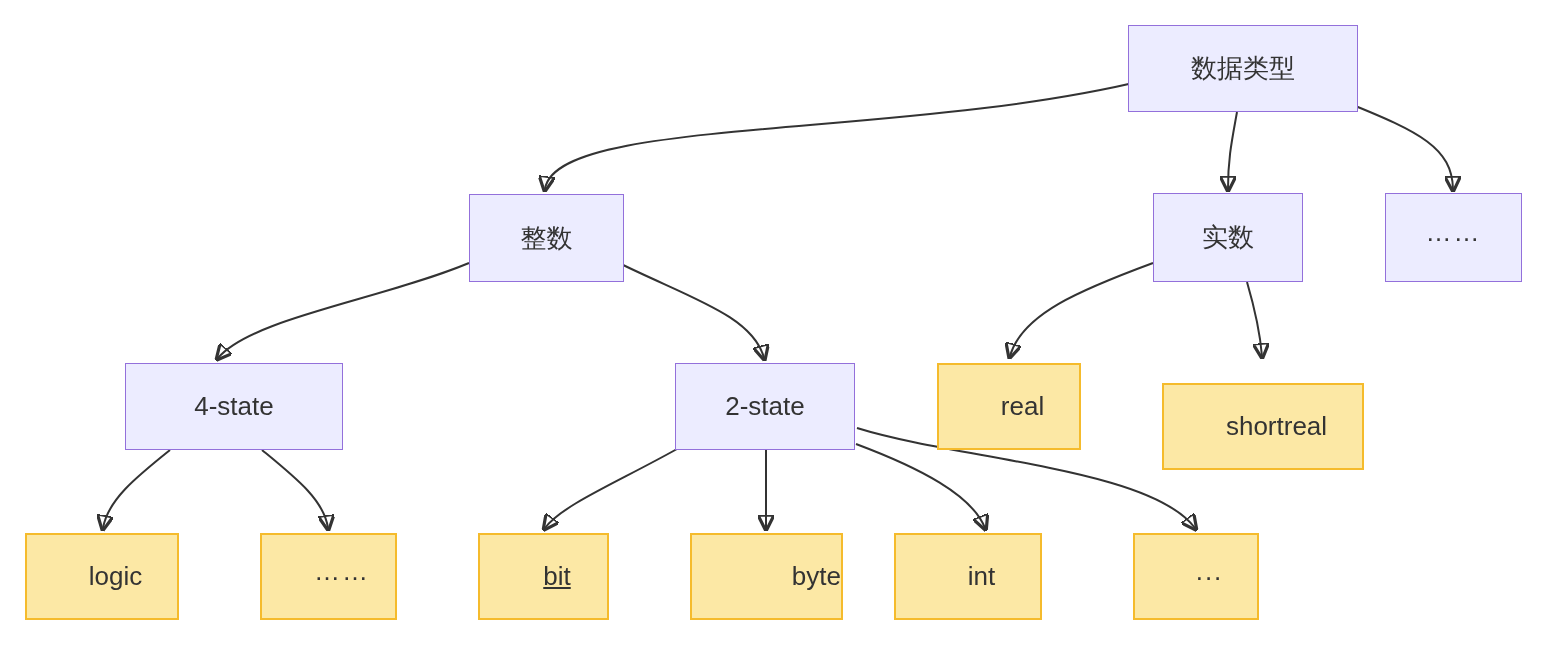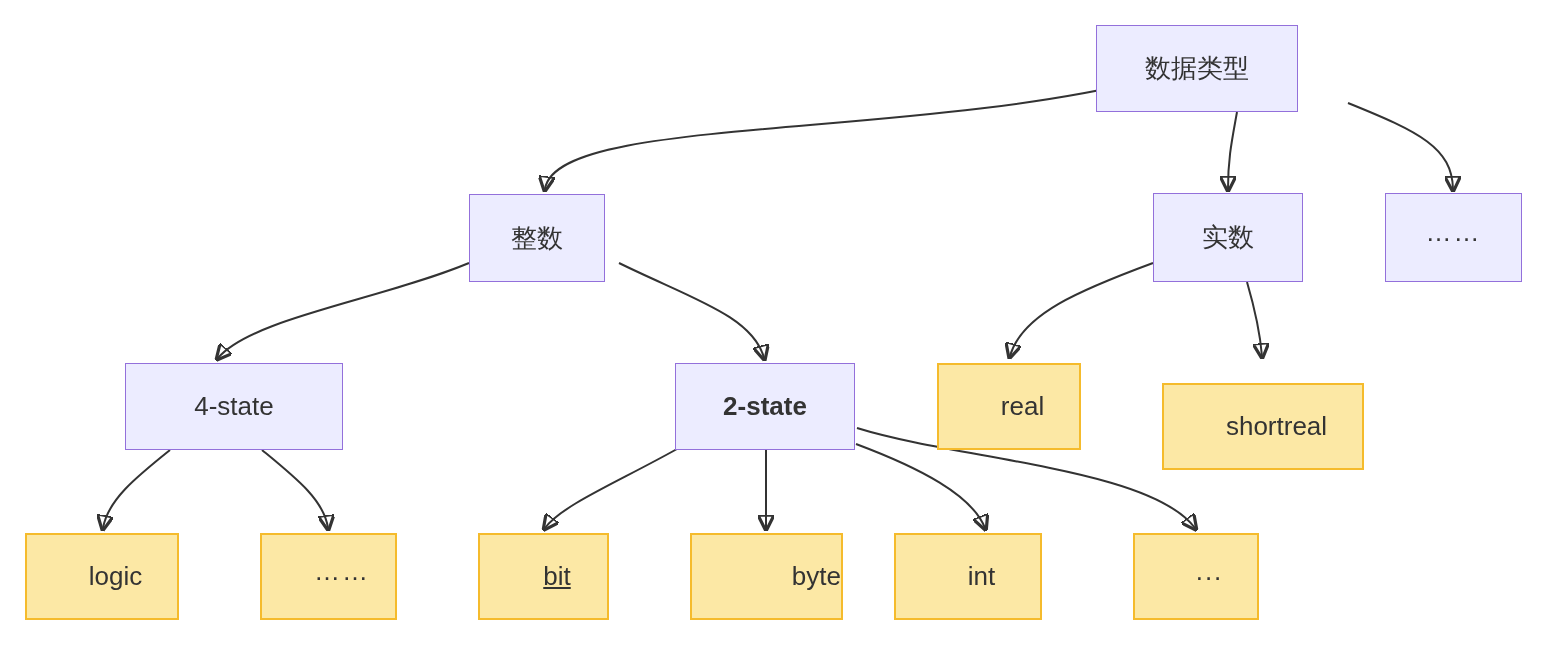--- a/index.html
+++ b/index.html
@@ -43,37 +43,37 @@
     <path d="M1153,263 C1080,290 1022,314 1010,356" marker-end="url(#arrow)" stroke="#333333"></path>
     <path d="M1247,282 C1254,306 1260,332 1262,356" marker-end="url(#arrow)" stroke="#333333"></path>
     <path d="M170,450 C135,478 108,500 103,528" marker-end="url(#arrow)" stroke="#333333"></path>
     <path d="M262,450 C296,478 324,500 328,528" marker-end="url(#arrow)" stroke="#333333"></path>
     <path d="M677,449 C618,482 562,505 545,528" marker-end="url(#arrow)" stroke="#333333"></path>
     <path d="M766,450 L766,528" marker-end="url(#arrow)" stroke="#333333"></path>
     <path d="M856,444 C920,468 972,495 985,528" marker-end="url(#arrow)" stroke="#333333"></path>
     <path d="M857,428 C960,460 1150,468 1195,528" marker-end="url(#arrow)" stroke="#333333"></path>
   </svg>
 
-  <div class="node category" style="left:1096px;top:25px;width:202px;height:87px;align-items:center;">
+  <div class="node category" style="left:1128px;top:25px;width:230px;height:87px;align-items:center;">
       <span class="lbl">数据类型</span>
     </div>
-  <div class="node category" style="left:469px;top:194px;width:136px;height:88px;">
+  <div class="node category" style="left:469px;top:194px;width:155px;height:88px;">
       <span class="lbl">整数</span>
     </div>
   <div class="node category" style="left:1153px;top:193px;width:150px;height:89px;">
       <span class="lbl">实数</span>
     </div>
   <div class="node category" style="left:1385px;top:193px;width:137px;height:89px;">
       <span class="lbl dots">……</span>
     </div>
 
   <div class="node category" style="left:125px;top:363px;width:218px;height:87px;">
       <span class="lbl">4-state</span>
     </div>
-  <div class="node category" style="left:675px;top:363px;width:180px;height:87px;font-weight:bold;">
+  <div class="node category" style="left:675px;top:363px;width:180px;height:87px;">
       <span class="lbl">2-state</span>
     </div>
   <div class="node type" style="left:937px;top:363px;width:144px;height:87px;">
       <span class="lbl">real</span>
     </div>
   <div class="node type" style="left:1162px;top:383px;width:202px;height:87px;">
       <span class="lbl">shortreal</span>
     </div>
 
   <div class="node type" style="left:25px;top:533px;width:154px;height:87px;">

